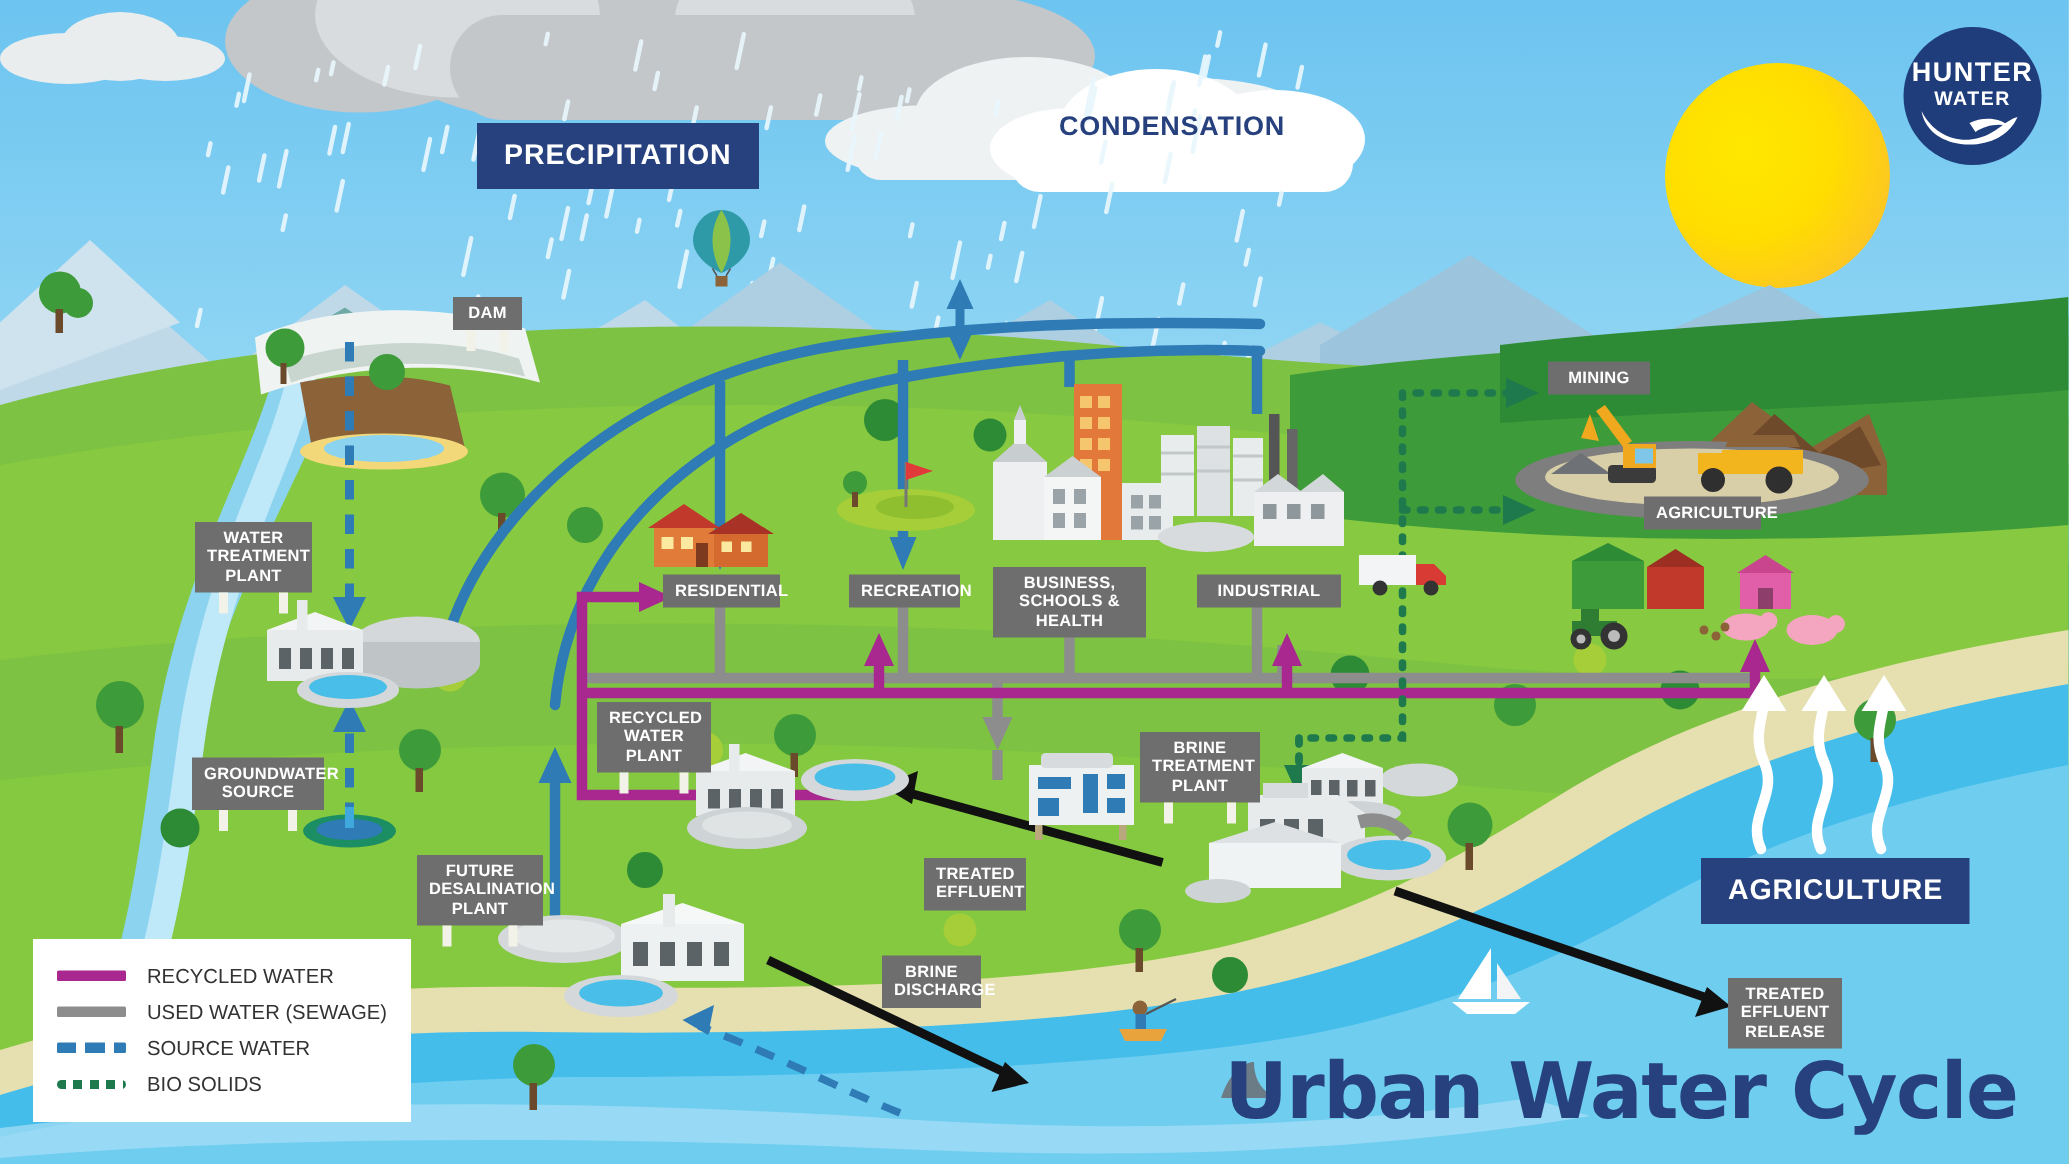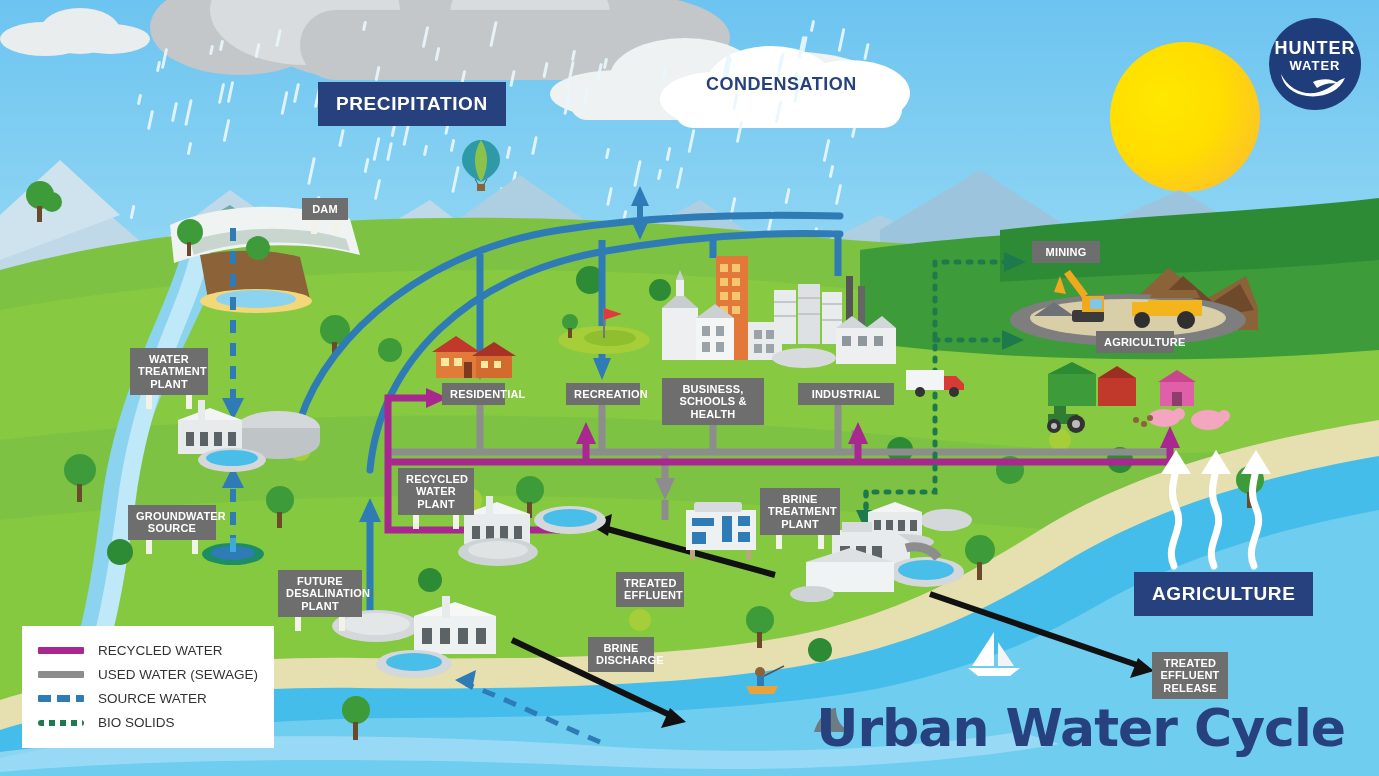--- a/index.html
+++ b/index.html
@@ -697,21 +697,21 @@
     <span class="post r"></span>
   </div>
 
   <div class="sign" style="left:128px;top:505px;width:88px;">
     <div>GROUNDWATER</div>
     <div>SOURCE</div>
     <span class="post l"></span>
     <span class="post r"></span>
   </div>
 
-  <div class="sign" style="left:442px;top:383px;width:63px;">
+  <div class="sign" style="left:442px;top:383px;width:78px;">
     <div>RESIDENTIAL</div>
   </div>
 
   <div class="sign" style="left:566px;top:383px;width:74px;">
     <div>RECREATION</div>
   </div>
 
   <div class="sign" style="left:662px;top:378px;width:102px;">
     <div>BUSINESS,</div>
     <div>SCHOOLS &amp; HEALTH</div>

